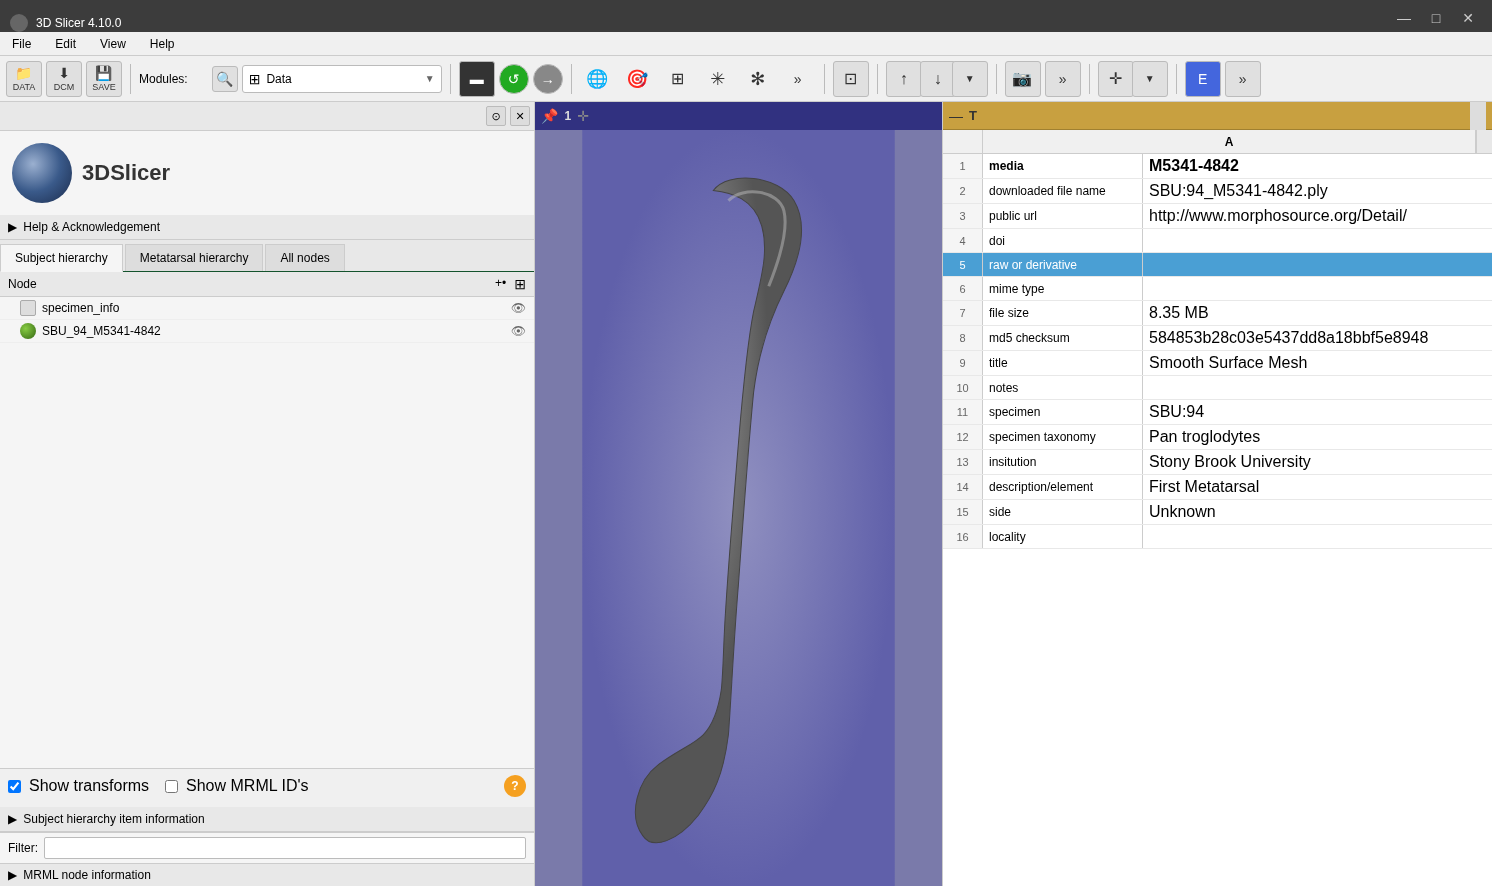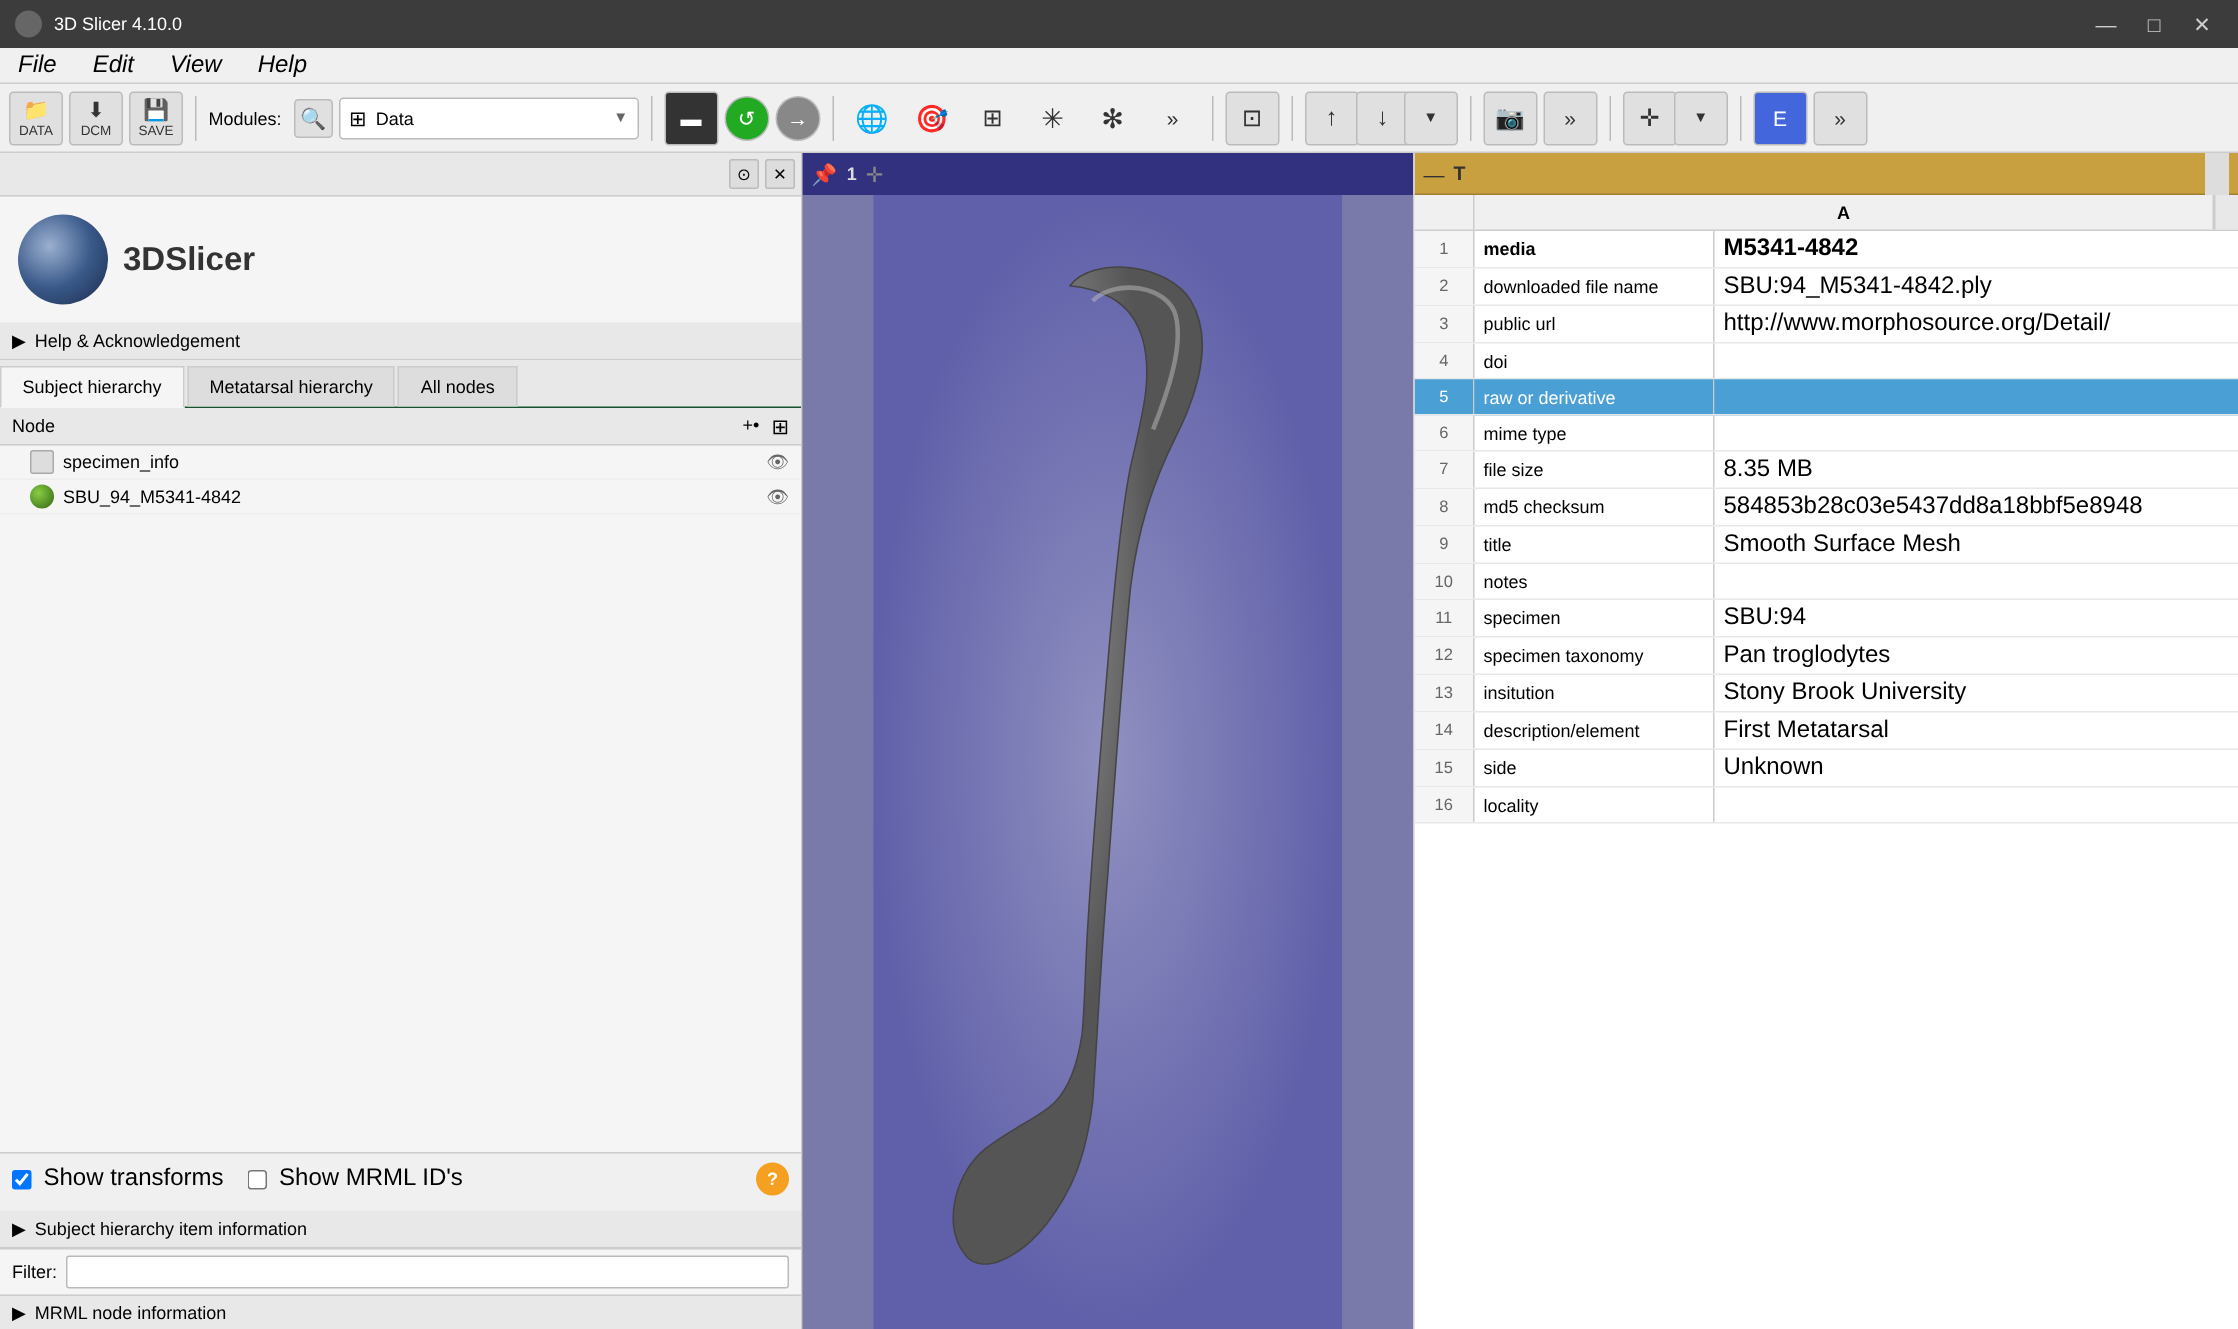--- a/index.html
+++ b/index.html
@@ -4,21 +4,21 @@
   <style>
     * { box-sizing: border-box; margin: 0; padding: 0; }
     body { font-family: Arial, sans-serif; font-size: 12px; background: #4a4a4a; width: 1492px; height: 886px; overflow: hidden; }
 
     
     .title-bar {
       background: #3c3c3c;
       color: #fff;
       height: 32px;
       display: flex;
-      align-items: center;
+      align-items: flex-end;
       padding: 0 10px;
       justify-content: space-between;
       user-select: none;
     }
     .title-bar-left { display: flex; align-items: center; gap: 8px; }
     .title-bar-icon { width: 18px; height: 18px; background: #666; border-radius: 50%; }
     .title-bar-controls { display: flex; gap: 4px; }
     .title-bar-btn {
       width: 28px; height: 28px;
       background: none; border: none; color: #ccc;
@@ -28,41 +28,41 @@
     
     .menu-bar {
       background: #f0f0f0;
       height: 24px;
       display: flex;
       align-items: center;
       padding: 0 6px;
       gap: 12px;
       border-bottom: 1px solid #ccc;
     }
-    .menu-item { font-size: 16px; cursor: pointer; padding: 2px 6px; font-style: italic; }
+    .menu-item { font-size: 12px; cursor: pointer; padding: 2px 6px; }
 
     
     .toolbar {
       background: #f0f0f0;
       height: 46px;
       display: flex;
       align-items: center;
       padding: 0 6px;
       gap: 4px;
       border-bottom: 1px solid #ccc;
     }
     .toolbar-btn {
       width: 36px; height: 36px;
       background: #e0e0e0; border: 1px solid #bbb;
       border-radius: 3px; cursor: pointer;
       display: flex; align-items: center; justify-content: center;
       font-size: 11px; color: #333;
     }
     .toolbar-separator { width: 1px; height: 30px; background: #bbb; margin: 0 4px; }
-    .modules-label { font-size: 12px; margin-right: 4px; }
+    .modules-label { font-size: 12px; margin-right: 20px; }
     .modules-dropdown {
       display: flex; align-items: center;
       background: white; border: 1px solid #bbb; border-radius: 3px;
       padding: 2px 6px; height: 28px; width: 200px; cursor: pointer;
     }
     .modules-dropdown-text { flex: 1; font-size: 12px; }
     .modules-arrow { font-size: 10px; color: #666; }
 
     
     .main-container {

